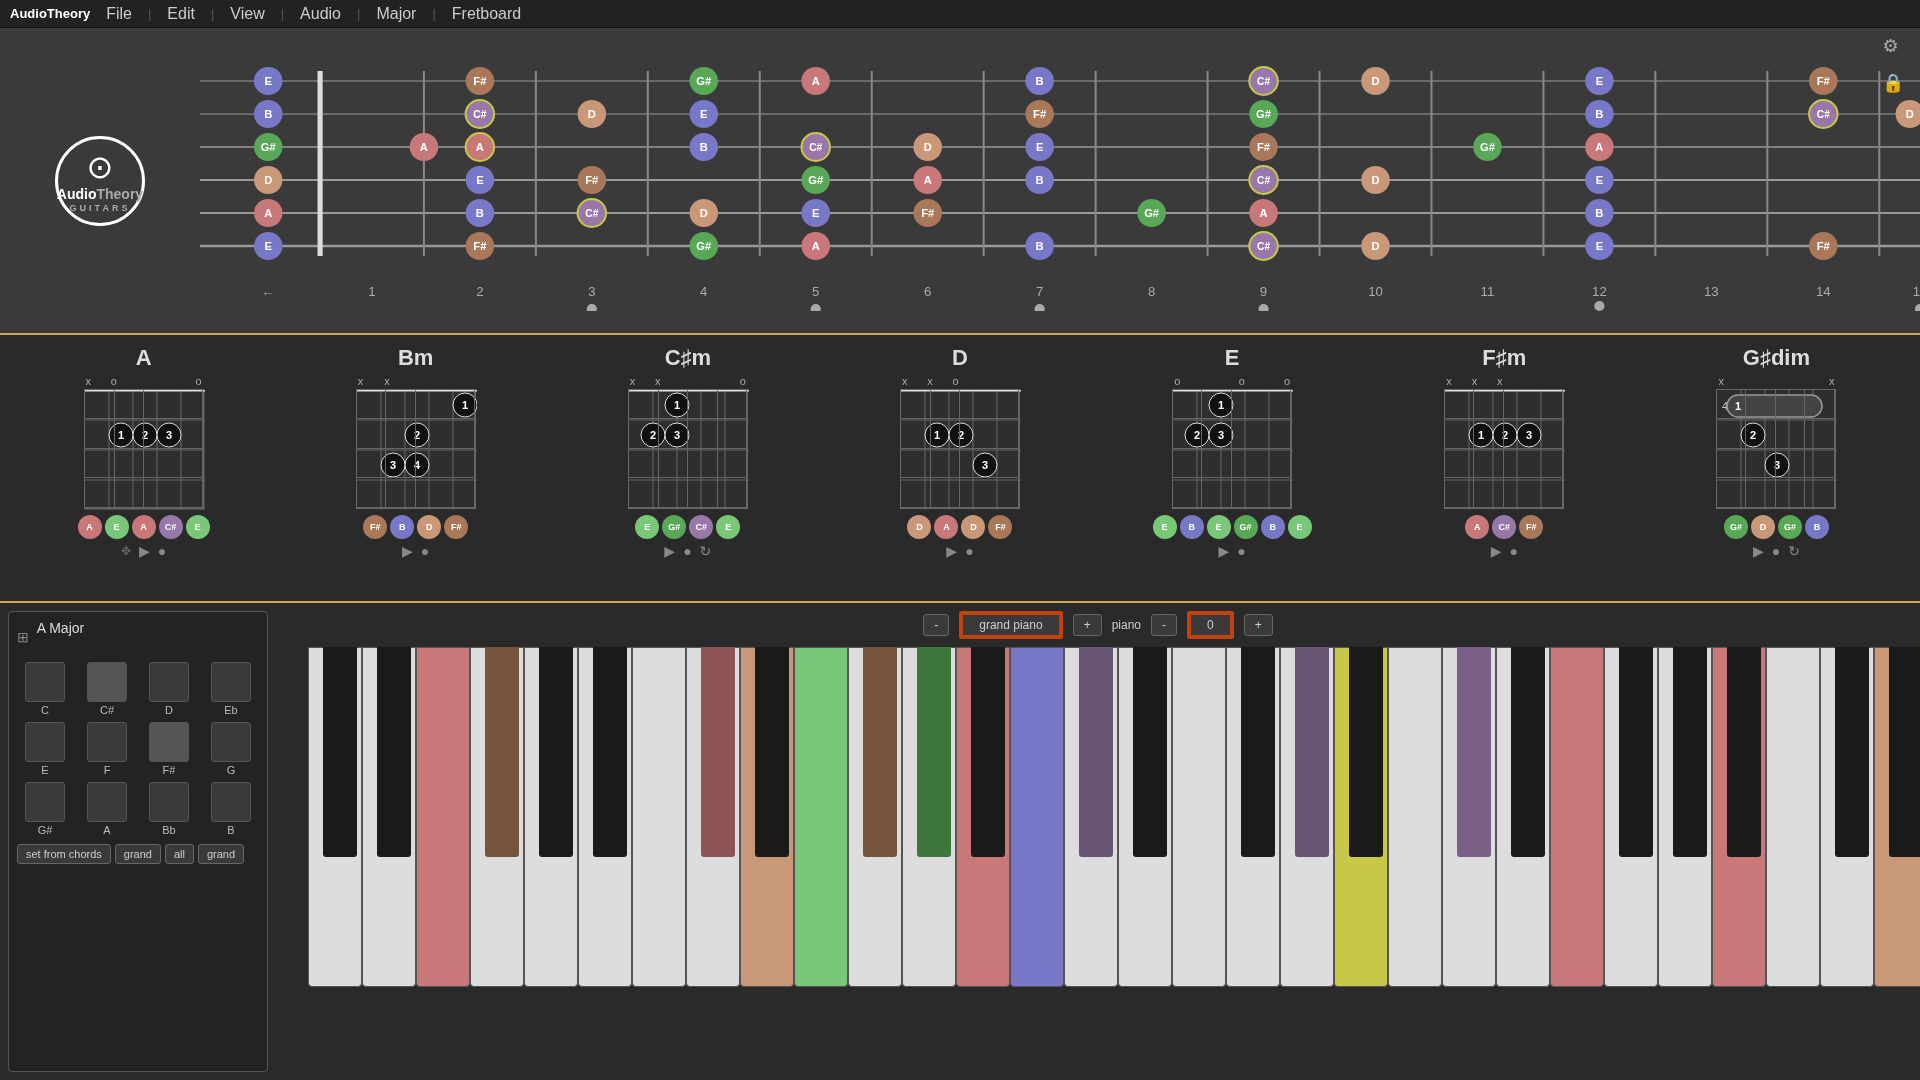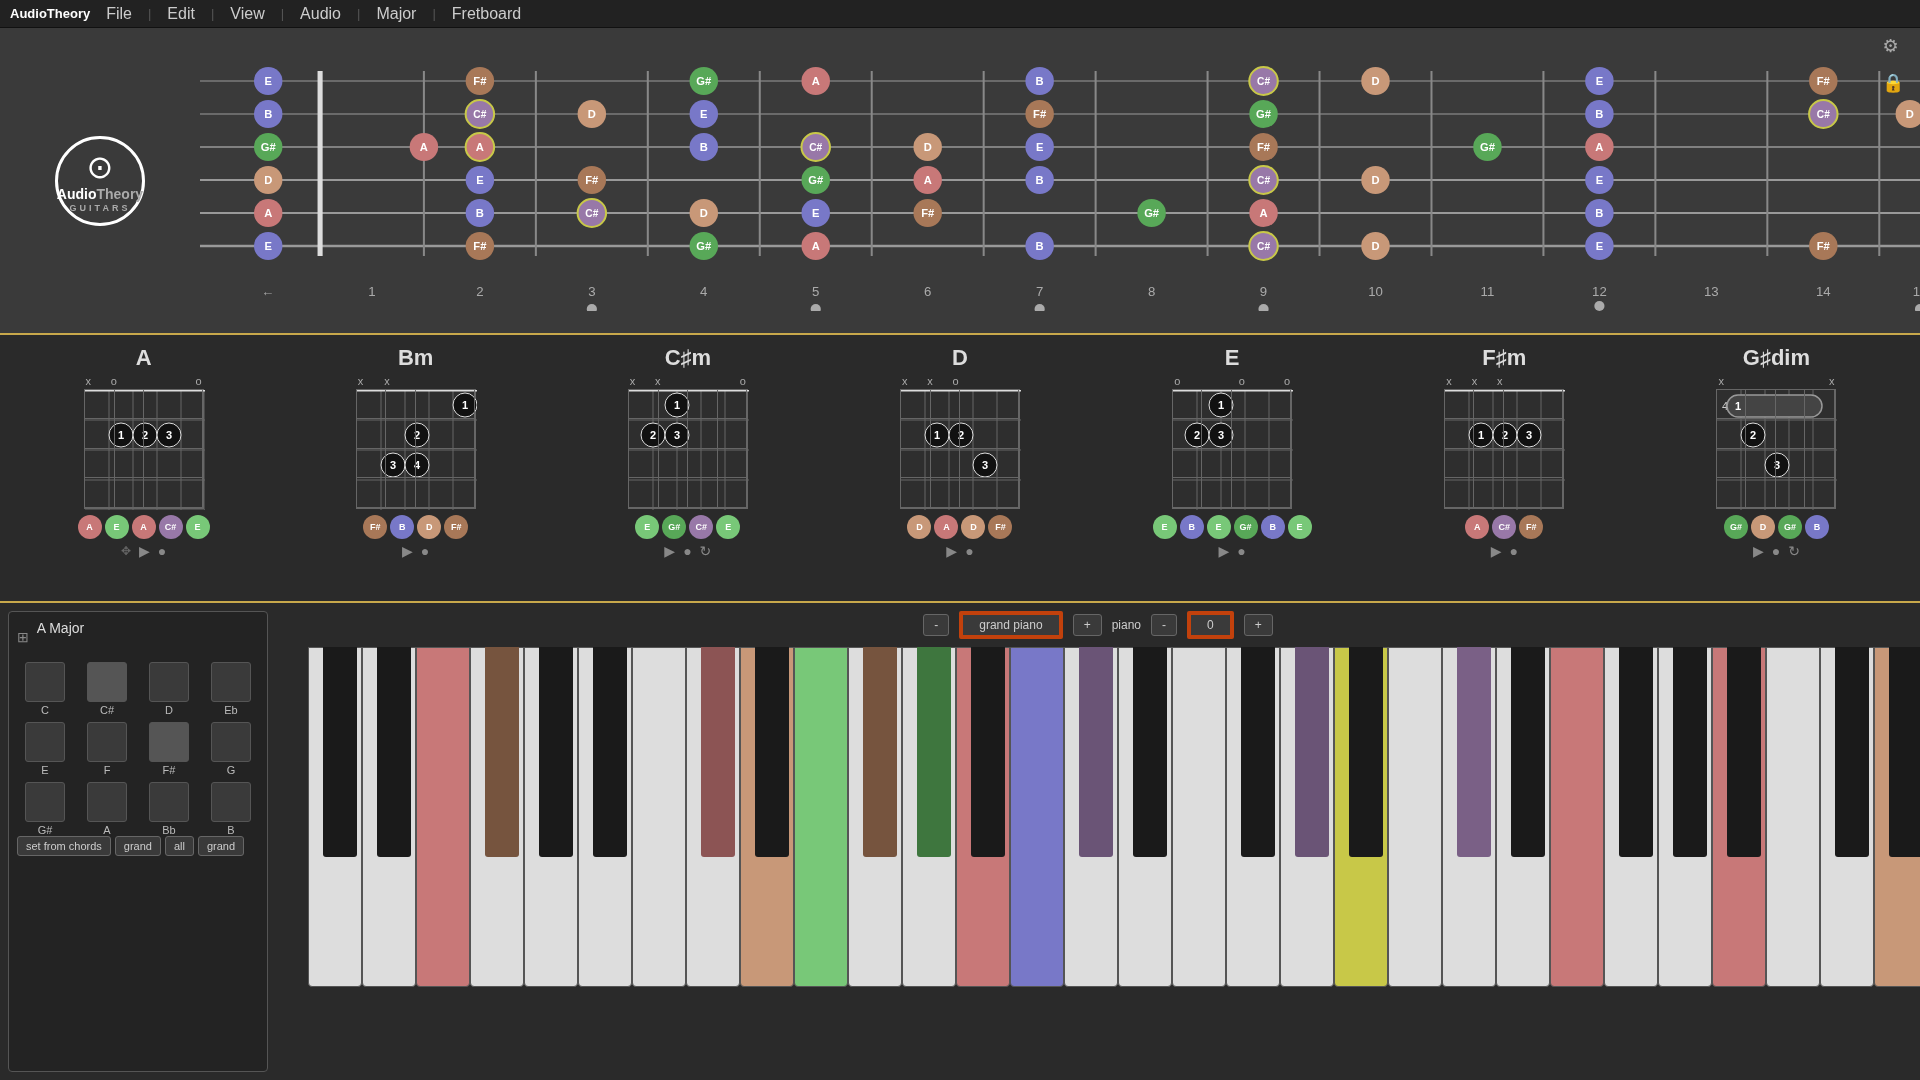--- a/index.html
+++ b/index.html
@@ -226,20 +226,21 @@
     }
 
     .scale-key-label {
       font-size: 11px;
       color: #bbb;
     }
 
     .scale-buttons {
       display: flex;
       gap: 4px;
+      margin-top: 8px;
     }
 
     .scale-btn {
       background: #3a3a3a;
       border: 1px solid #666;
       color: #ccc;
       padding: 3px 8px;
       border-radius: 3px;
       font-size: 11px;
       cursor: pointer;

